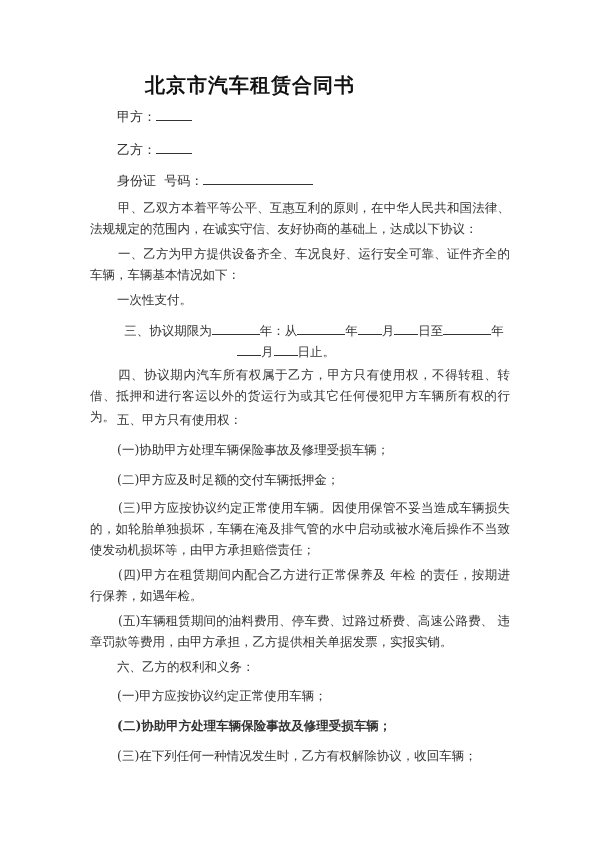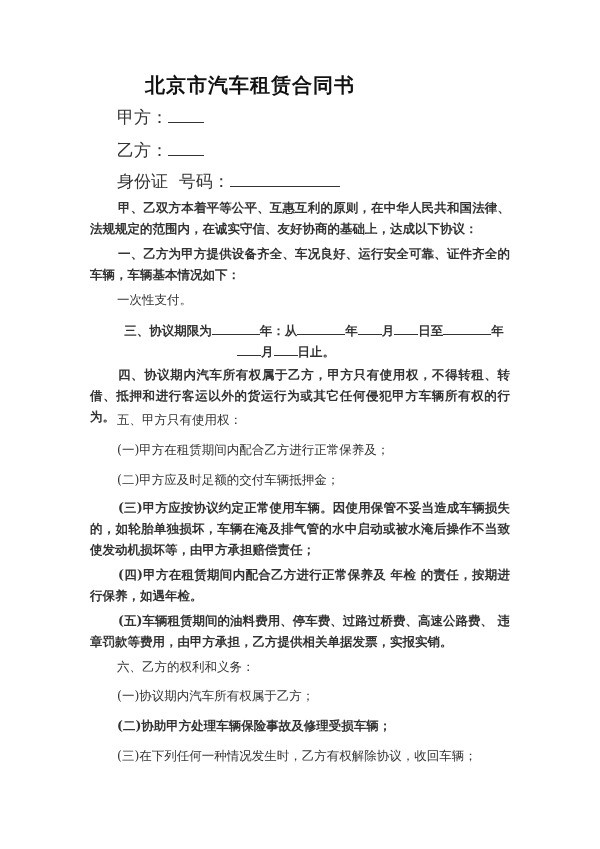--- a/index.html
+++ b/index.html
@@ -1,22 +1,22 @@
 <!DOCTYPE html>
 <html><head>
 <meta charset="utf-8">
 <style>
   html, body { margin:0; padding:0; background:#ffffff; }
   body { width:600px; height:849px; position:relative; overflow:hidden;
          font-family:"DejaVu Serif","Liberation Serif",serif; color:#333; }
   .title { position:absolute; top:72px; left:0; width:500px; text-align:center;
            font-size:20px; font-weight:bold; color:#111; letter-spacing:1px; }
-  .line { position:absolute; left:117px; font-size:17px; line-height:18px; white-space:nowrap; }
+  .line { position:absolute; left:117px; font-size:13px; line-height:18px; white-space:nowrap; }
   .para { position:absolute; left:90px; width:420px; font-size:12.5px; line-height:21px;
-          text-indent:28px; text-align:justify;font-weight:bold; }
+          text-indent:28px; text-align:justify; }
   .item { position:absolute; left:117px; font-size:12.5px; line-height:18px; white-space:nowrap; }
   .blank { display:inline-block; border-bottom:1px solid #333; height:12px; vertical-align:baseline; }
 </style>
 </head>
 <body>
 
 <div>
   <div class="title">北京市汽车租赁合同书</div>
 
   <div class="line" style="top:108px;">
@@ -32,22 +32,22 @@
   <div class="para" style="top:197px;">甲、乙双方本着平等公平、互惠互利的原则，在中华人民共和国法律、法规规定的范围内，在诚实守信、友好协商的基础上，达成以下协议：</div>
   <div class="para" style="top:243px;">一、乙方为甲方提供设备齐全、车况良好、运行安全可靠、证件齐全的车辆，车辆基本情况如下：</div>
   <div class="item" style="top:291px;text-align:right;">一次性支付。</div>
 
   <div class="para" style="top:320px; text-align:center;">
     <span>三、协议期限为</span><span class="blank" style="width:48px;"></span><span>年：从</span><span class="blank" style="width:48px;"></span><span>年</span><span class="blank" style="width:24px;"></span><span>月</span><span class="blank" style="width:24px;"></span><span>日至</span><span class="blank" style="width:48px;"></span><span>年</span><br><span class="blank" style="width:24px; margin-left:-28px;"></span><span>月</span><span class="blank" style="width:24px;"></span><span>日止。</span>
   </div>
 
   <div class="para" style="top:364px;">四、协议期内汽车所有权属于乙方，甲方只有使用权，不得转租、转借、抵押和进行客运以外的货运行为或其它任何侵犯甲方车辆所有权的行为。</div>
   <div class="item" style="top:411px;">五、甲方只有使用权：</div>
-  <div class="item" style="top:441px;">(一)甲方在租赁期间内配合乙方进行正常保养及；</div>
+  <div class="item" style="top:441px;">(一)协助甲方处理车辆保险事故及修理受损车辆；</div>
   <div class="item" style="top:471px;text-align:center;">(二)甲方应及时足额的交付车辆抵押金；</div>
   <div class="para" style="top:497px;">(三)甲方应按协议约定正常使用车辆。因使用保管不妥当造成车辆损失的，如轮胎单独损坏，车辆在淹及排气管的水中启动或被水淹后操作不当致使发动机损坏等，由甲方承担赔偿责任；</div>
   <div class="para" style="top:564px;">(四)甲方在租赁期间内配合乙方进行正常保养及 年检 的责任，按期进行保养，如遇年检。</div>
   <div class="para" style="top:610px;">(五)车辆租赁期间的油料费用、停车费、过路过桥费、高速公路费、 违章罚款等费用，由甲方承担，乙方提供相关单据发票，实报实销。</div>
   <div class="item" style="top:658px;">六、乙方的权利和义务：</div>
-  <div class="item" style="top:687px;">(一)协议期内汽车所有权属于乙方；</div>
+  <div class="item" style="top:687px;">(一)甲方应按协议约定正常使用车辆；</div>
   <div class="item" style="top:717px;font-weight:bold;">(二)协助甲方处理车辆保险事故及修理受损车辆；</div>
   <div class="item" style="top:747px;">(三)在下列任何一种情况发生时，乙方有权解除协议，收回车辆；</div>
 </div>
 
 </body></html>

